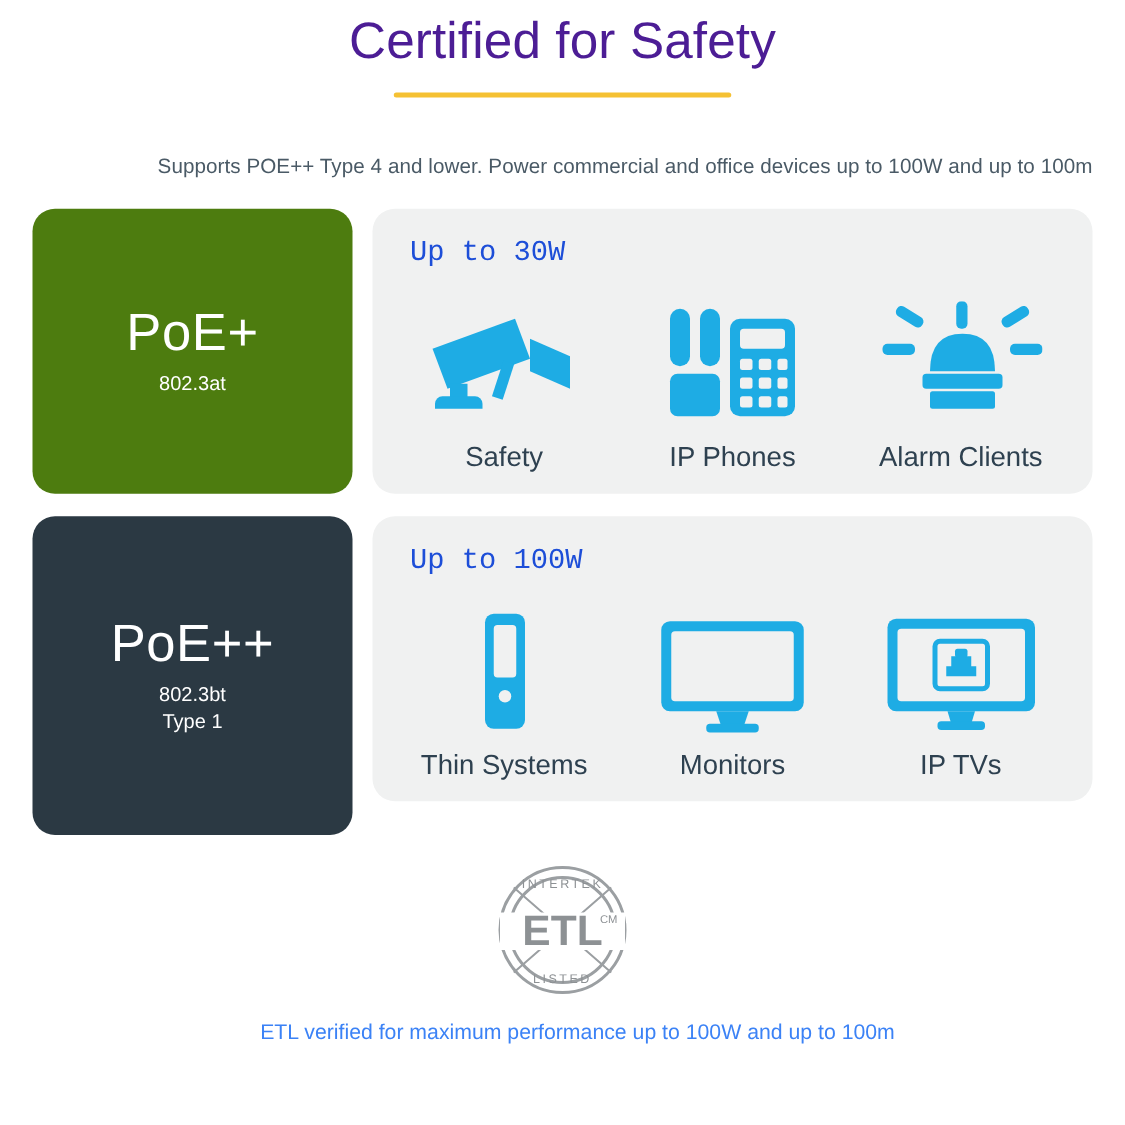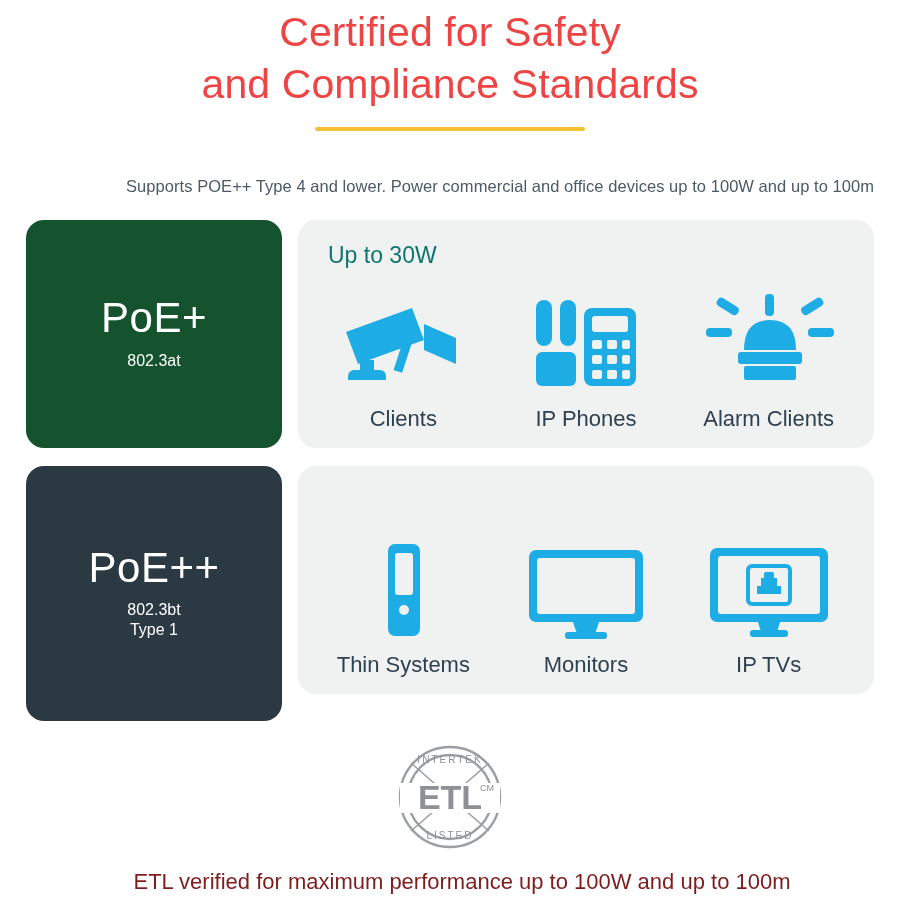--- a/index.html
+++ b/index.html
@@ -23,21 +23,21 @@
 
   
   .header {
     padding-top: 6px;
     text-align: center;
   }
   .title-line {
     font-size: 41px;
     line-height: 1.28;
     font-weight: 400;
-    color: #ef4444;
+    color: #4c1d95;
     letter-spacing: 0.1px;
   }
   .title-rule {
     width: 270px;
     height: 4px;
     background: #f5c133;
     margin: 16px auto 0 auto;
     border-radius: 2px;
   }
 
@@ -66,21 +66,21 @@
     width: 256px;
     min-width: 256px;
     border-radius: 18px;
     display: flex;
     flex-direction: column;
     align-items: center;
     justify-content: center;
     color: #ffffff;
     text-align: center;
   }
-  .badge.blue { background: #14532d; }
+  .badge.blue { background: #4d7c0f; }
   .badge.dark { background: #2b3943; }
   .badge-title {
     font-size: 42px;
     line-height: 1.05;
     font-weight: 400;
     letter-spacing: 0.5px;
   }
   .badge-sub {
     margin-top: 10px;
     font-size: 16px;
@@ -92,22 +92,23 @@
     flex: 1;
     background: #f0f1f1;
     border-radius: 18px;
     padding: 18px 14px 10px 14px;
     box-sizing: border-box;
     display: flex;
     flex-direction: column;
   }
   .panel-title {
     font-size: 23px;
-    color: #0f766e;
+    color: #1d4ed8;
     margin: 4px 0 0 16px;
+    font-family: Liberation Mono, monospace;
   }
   .items {
     flex: 1;
     display: flex;
     align-items: flex-end;
     justify-content: space-around;
     padding-bottom: 6px;
   }
   .item {
     display: flex;
@@ -138,33 +139,32 @@
     margin-top: 18px;
     text-align: center;
   }
   .etl-wrap {
     display: flex;
     justify-content: center;
     align-items: center;
   }
   .footer-note {
     margin-top: 14px;
-    font-size: 22px;
-    color: #7f1d1d;
+    font-size: 17px;
+    color: #3b82f6;
     padding-left: 24px;
   }
 </style>
 </head>
 <body>
 
 <div class="page">
 
   <div class="header">
     <div class="title-line">Certified for Safety</div>
-    <div class="title-line">and Compliance Standards</div>
     <div class="title-rule"></div>
   </div>
 
   <div class="subtitle">Supports POE++ Type 4 and lower. Power commercial and office devices up to 100W and up to 100m</div>
 
   <div class="rows">
 
     <div class="row row-1">
       <div class="badge blue">
         <div class="badge-title">PoE+</div>
@@ -180,21 +180,21 @@
               <svg width="130" height="100" viewBox="0 0 130 100" aria-hidden="true">
                 <g fill="#1eace4">
                   <path d="M8 38 L74 14 L86 46 L20 70 Z"></path>
                   <path d="M86 30 L118 44 L118 70 L86 56 Z"></path>
                   <rect x="22" y="66" width="14" height="12"></rect>
                   <path d="M16 76 h26 a6 6 0 0 1 6 6 v4 h-38 v-4 a6 6 0 0 1 6 -6 z"></path>
                   <rect x="60" y="48" width="9" height="30" transform="rotate(18 64 63)"></rect>
                 </g>
               </svg>
             </div>
-            <div class="item-label">Clients</div>
+            <div class="item-label">Safety</div>
           </div>
 
           <div class="item">
             <div class="glyph">
               <svg width="120" height="100" viewBox="0 0 120 100" aria-hidden="true">
                 <g fill="#1eace4">
                   <rect x="10" y="6" width="16" height="46" rx="8"></rect>
                   <rect x="34" y="6" width="16" height="46" rx="8"></rect>
                   <rect x="10" y="58" width="40" height="34" rx="6"></rect>
                   <rect x="58" y="14" width="52" height="78" rx="8"></rect>
@@ -239,20 +239,21 @@
     <div class="row row-2">
       <div class="badge dark">
         <div class="badge-title">PoE++</div>
         <div class="badge-sub">
           <div>802.3bt</div>
           <div>Type 1</div>
         </div>
       </div>
 
       <div class="panel">
+        <div class="panel-title">Up to 100W</div>
         <div class="items">
 
           <div class="item">
             <div class="glyph">
               <svg width="90" height="100" viewBox="0 0 90 100" aria-hidden="true">
                 <g fill="#1eace4">
                   <rect x="30" y="4" width="32" height="92" rx="7"></rect>
                   <rect x="37" y="13" width="18" height="42" rx="3" fill="#f0f1f1"></rect>
                   <circle cx="46" cy="70" r="5" fill="#f0f1f1"></circle>
                 </g>

